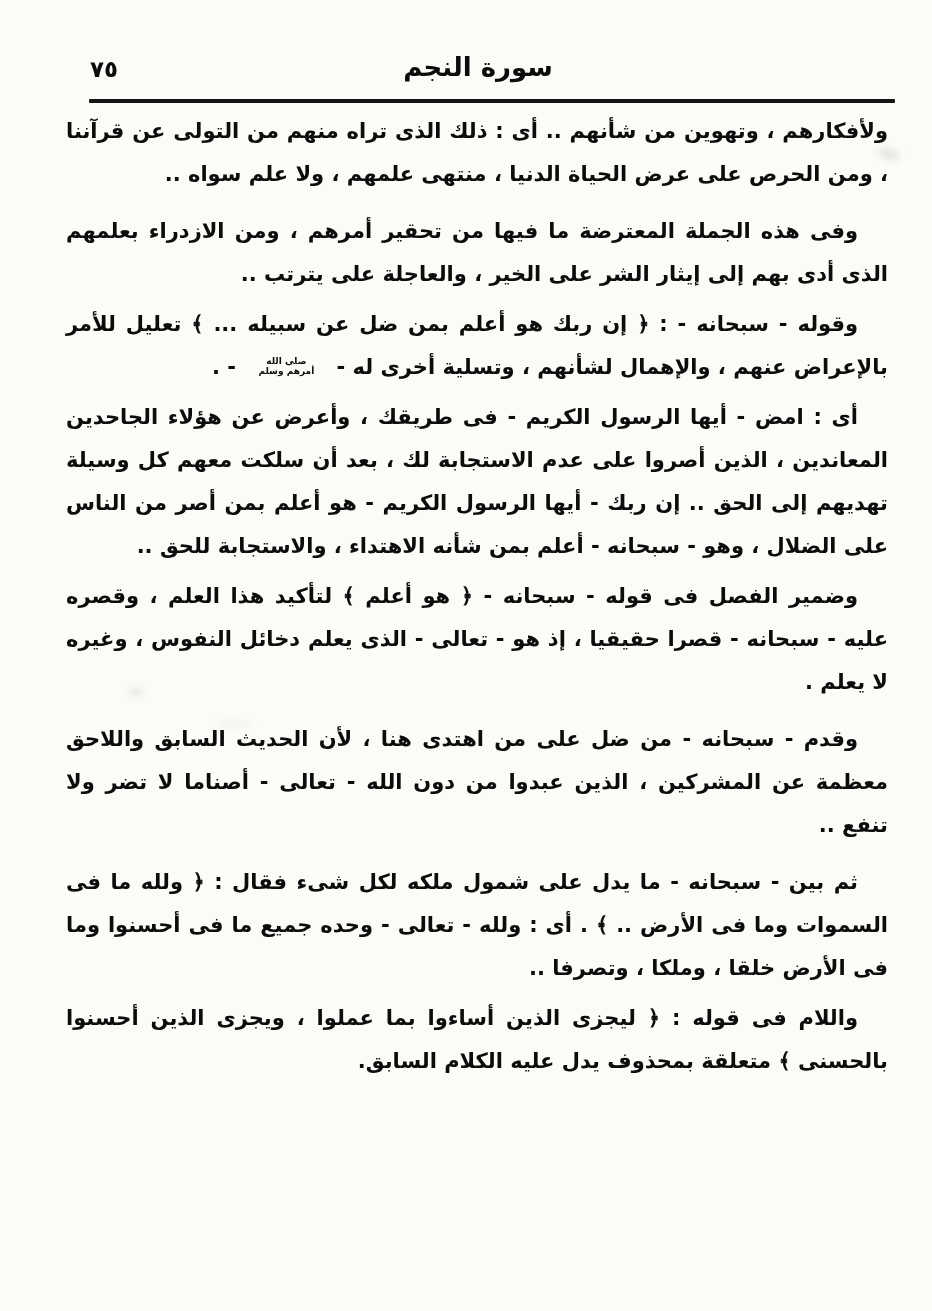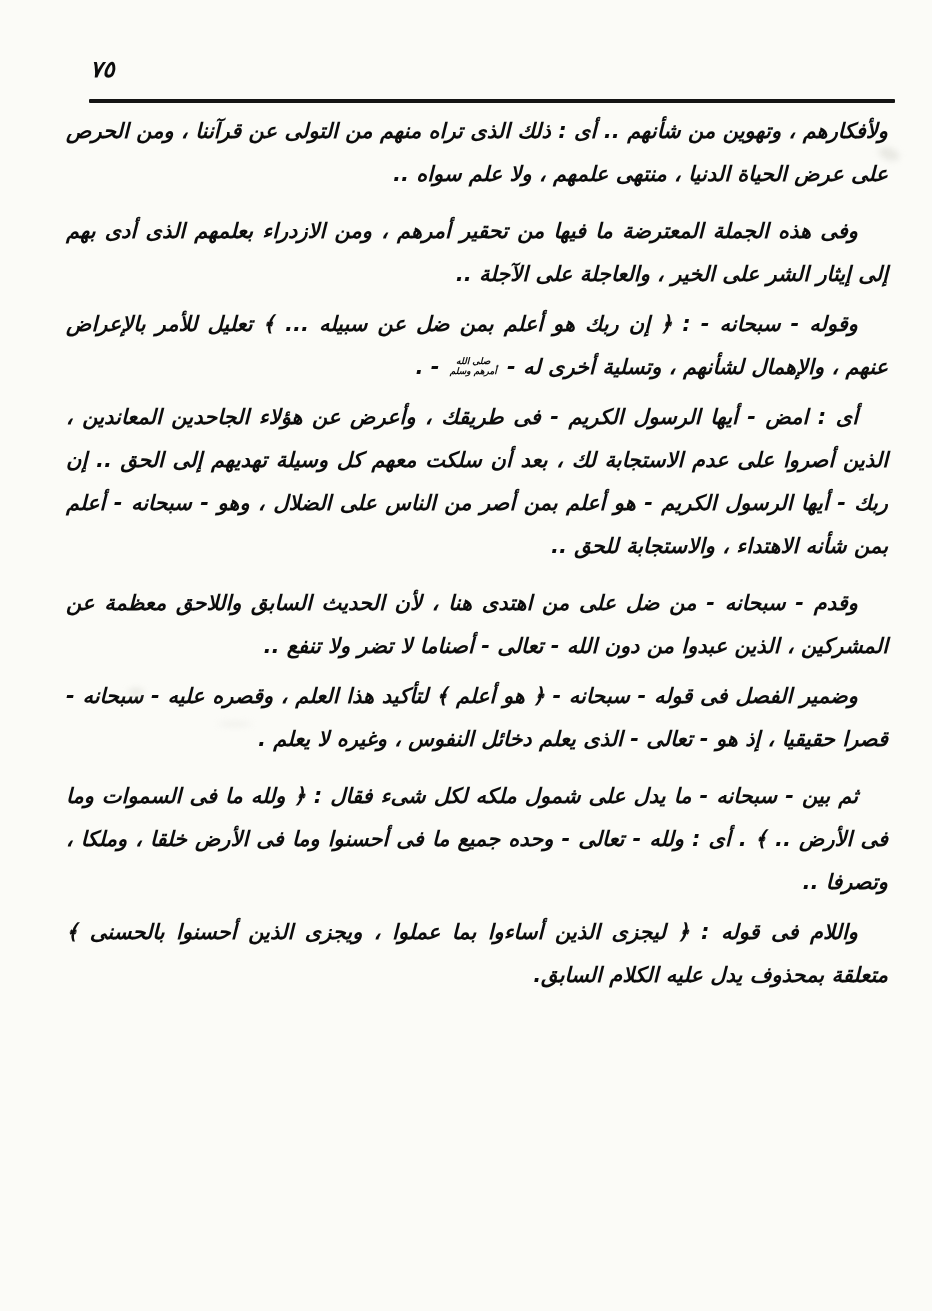--- a/index.html
+++ b/index.html
@@ -3,21 +3,21 @@
 <meta charset="utf-8">
 <style>
   html,body{margin:0;padding:0;}
   body{
     width:932px;height:1311px;
     background:#fbfbf7;
     font-family:"DejaVu Sans", sans-serif;
     color:#0c0c0c;
     overflow:hidden;
   }
-  .page{position:relative;width:932px;height:1311px;overflow:hidden;font-style:italic;}
+  .page{position:relative;width:932px;height:1311px;overflow:hidden;}
 
   
   .header{position:absolute;top:50px;left:68px;right:44px;height:46px;}
   .page-number{
     position:absolute;left:22px;top:6px;
     font-size:23px;font-weight:bold;letter-spacing:1px;
     direction:ltr;
   }
   .section-title{
     position:absolute;left:0;right:0;top:2px;
@@ -38,49 +38,50 @@
     font-weight:bold;
   }
   .body-text p{margin:0 0 7px 0;}
   .body-text p.indent{text-indent:30px;}
   .body-text p.gap-before{margin-top:14px;}
 
   
   .salawat{
     display:inline-block;vertical-align:middle;
     font-size:9px;line-height:10px;font-weight:bold;
-    text-align:center;margin:0 3px;transform:translateY(-2px);
+    text-align:center;margin:0 15px;transform:translateY(-2px);
     text-indent:0;
   }
   .salawat span{display:block;white-space:nowrap;}
 
   
   .smudge{position:absolute;border-radius:50%;background:#d9d9d2;filter:blur(3px);opacity:.55;}
   .smudge.s1{top:148px;left:878px;width:22px;height:12px;transform:rotate(20deg);}
   .smudge.s2{top:688px;left:128px;width:16px;height:8px;}
   .smudge.s3{top:722px;left:218px;width:34px;height:4px;opacity:.4;}
 </style>
 </head>
 <body>
 
 <div class="page">
 
   <div class="header">
     <div class="page-number">٧٥</div>
+    <div class="section-title">سورة النجم</div>
   </div>
 
   <div class="rule"></div>
 
   <div class="body-text">
       <p>ولأفكارهم ، وتهوين من شأنهم .. أى : ذلك الذى تراه منهم من التولى عن قرآننا ، ومن الحرص على عرض الحياة الدنيا ، منتهى علمهم ، ولا علم سواه ..</p>
-      <p class="indent gap-before">وفى هذه الجملة المعترضة ما فيها من تحقير أمرهم ، ومن الازدراء بعلمهم الذى أدى بهم إلى إيثار الشر على الخير ، والعاجلة على الآجلة ..</p>
+      <p class="indent gap-before">وفى هذه الجملة المعترضة ما فيها من تحقير أمرهم ، ومن الازدراء بعلمهم الذى أدى بهم إلى إيثار الشر على الخير ، والعاجلة على يترتب ..</p>
       <p class="indent">وقوله - سبحانه - : ﴿ إن ربك هو أعلم بمن ضل عن سبيله ... ﴾ تعليل للأمر بالإعراض عنهم ، والإهمال لشأنهم ، وتسلية أخرى له - <span class="salawat"><span>صلى الله</span><span>أمرهم وسلم</span></span> - .</p>
       <p class="indent">أى : امض - أيها الرسول الكريم - فى طريقك ، وأعرض عن هؤلاء الجاحدين المعاندين ، الذين أصروا على عدم الاستجابة لك ، بعد أن سلكت معهم كل وسيلة تهديهم إلى الحق .. إن ربك - أيها الرسول الكريم - هو أعلم بمن أصر من الناس على الضلال ، وهو - سبحانه - أعلم بمن شأنه الاهتداء ، والاستجابة للحق ..</p>
+      <p class="indent">وضمير الفصل فى قوله - سبحانه - ﴿ هو أعلم ﴾ لتأكيد هذا العلم ، وقصره عليه - سبحانه - قصرا حقيقيا ، إذ هو - تعالى - الذى يعلم دخائل النفوس ، وغيره لا يعلم .</p>
       <p class="indent gap-before">وقدم - سبحانه - من ضل على من اهتدى هنا ، لأن الحديث السابق واللاحق معظمة عن المشركين ، الذين عبدوا من دون الله - تعالى - أصناما لا تضر ولا تنفع ..</p>
-      <p class="indent">وضمير الفصل فى قوله - سبحانه - ﴿ هو أعلم ﴾ لتأكيد هذا العلم ، وقصره عليه - سبحانه - قصرا حقيقيا ، إذ هو - تعالى - الذى يعلم دخائل النفوس ، وغيره لا يعلم .</p>
       <p class="indent gap-before">ثم بين - سبحانه - ما يدل على شمول ملكه لكل شىء فقال : ﴿ ولله ما فى السموات وما فى الأرض .. ﴾ . أى : ولله - تعالى - وحده جميع ما فى أحسنوا وما فى الأرض خلقا ، وملكا ، وتصرفا ..</p>
       <p class="indent">واللام فى قوله : ﴿ ليجزى الذين أساءوا بما عملوا ، ويجزى الذين أحسنوا بالحسنى ﴾ متعلقة بمحذوف يدل عليه الكلام السابق.</p>
     </div>
 
   <div class="smudge s1"></div>
   <div class="smudge s2"></div>
   <div class="smudge s3"></div>
 
 </div>
 

